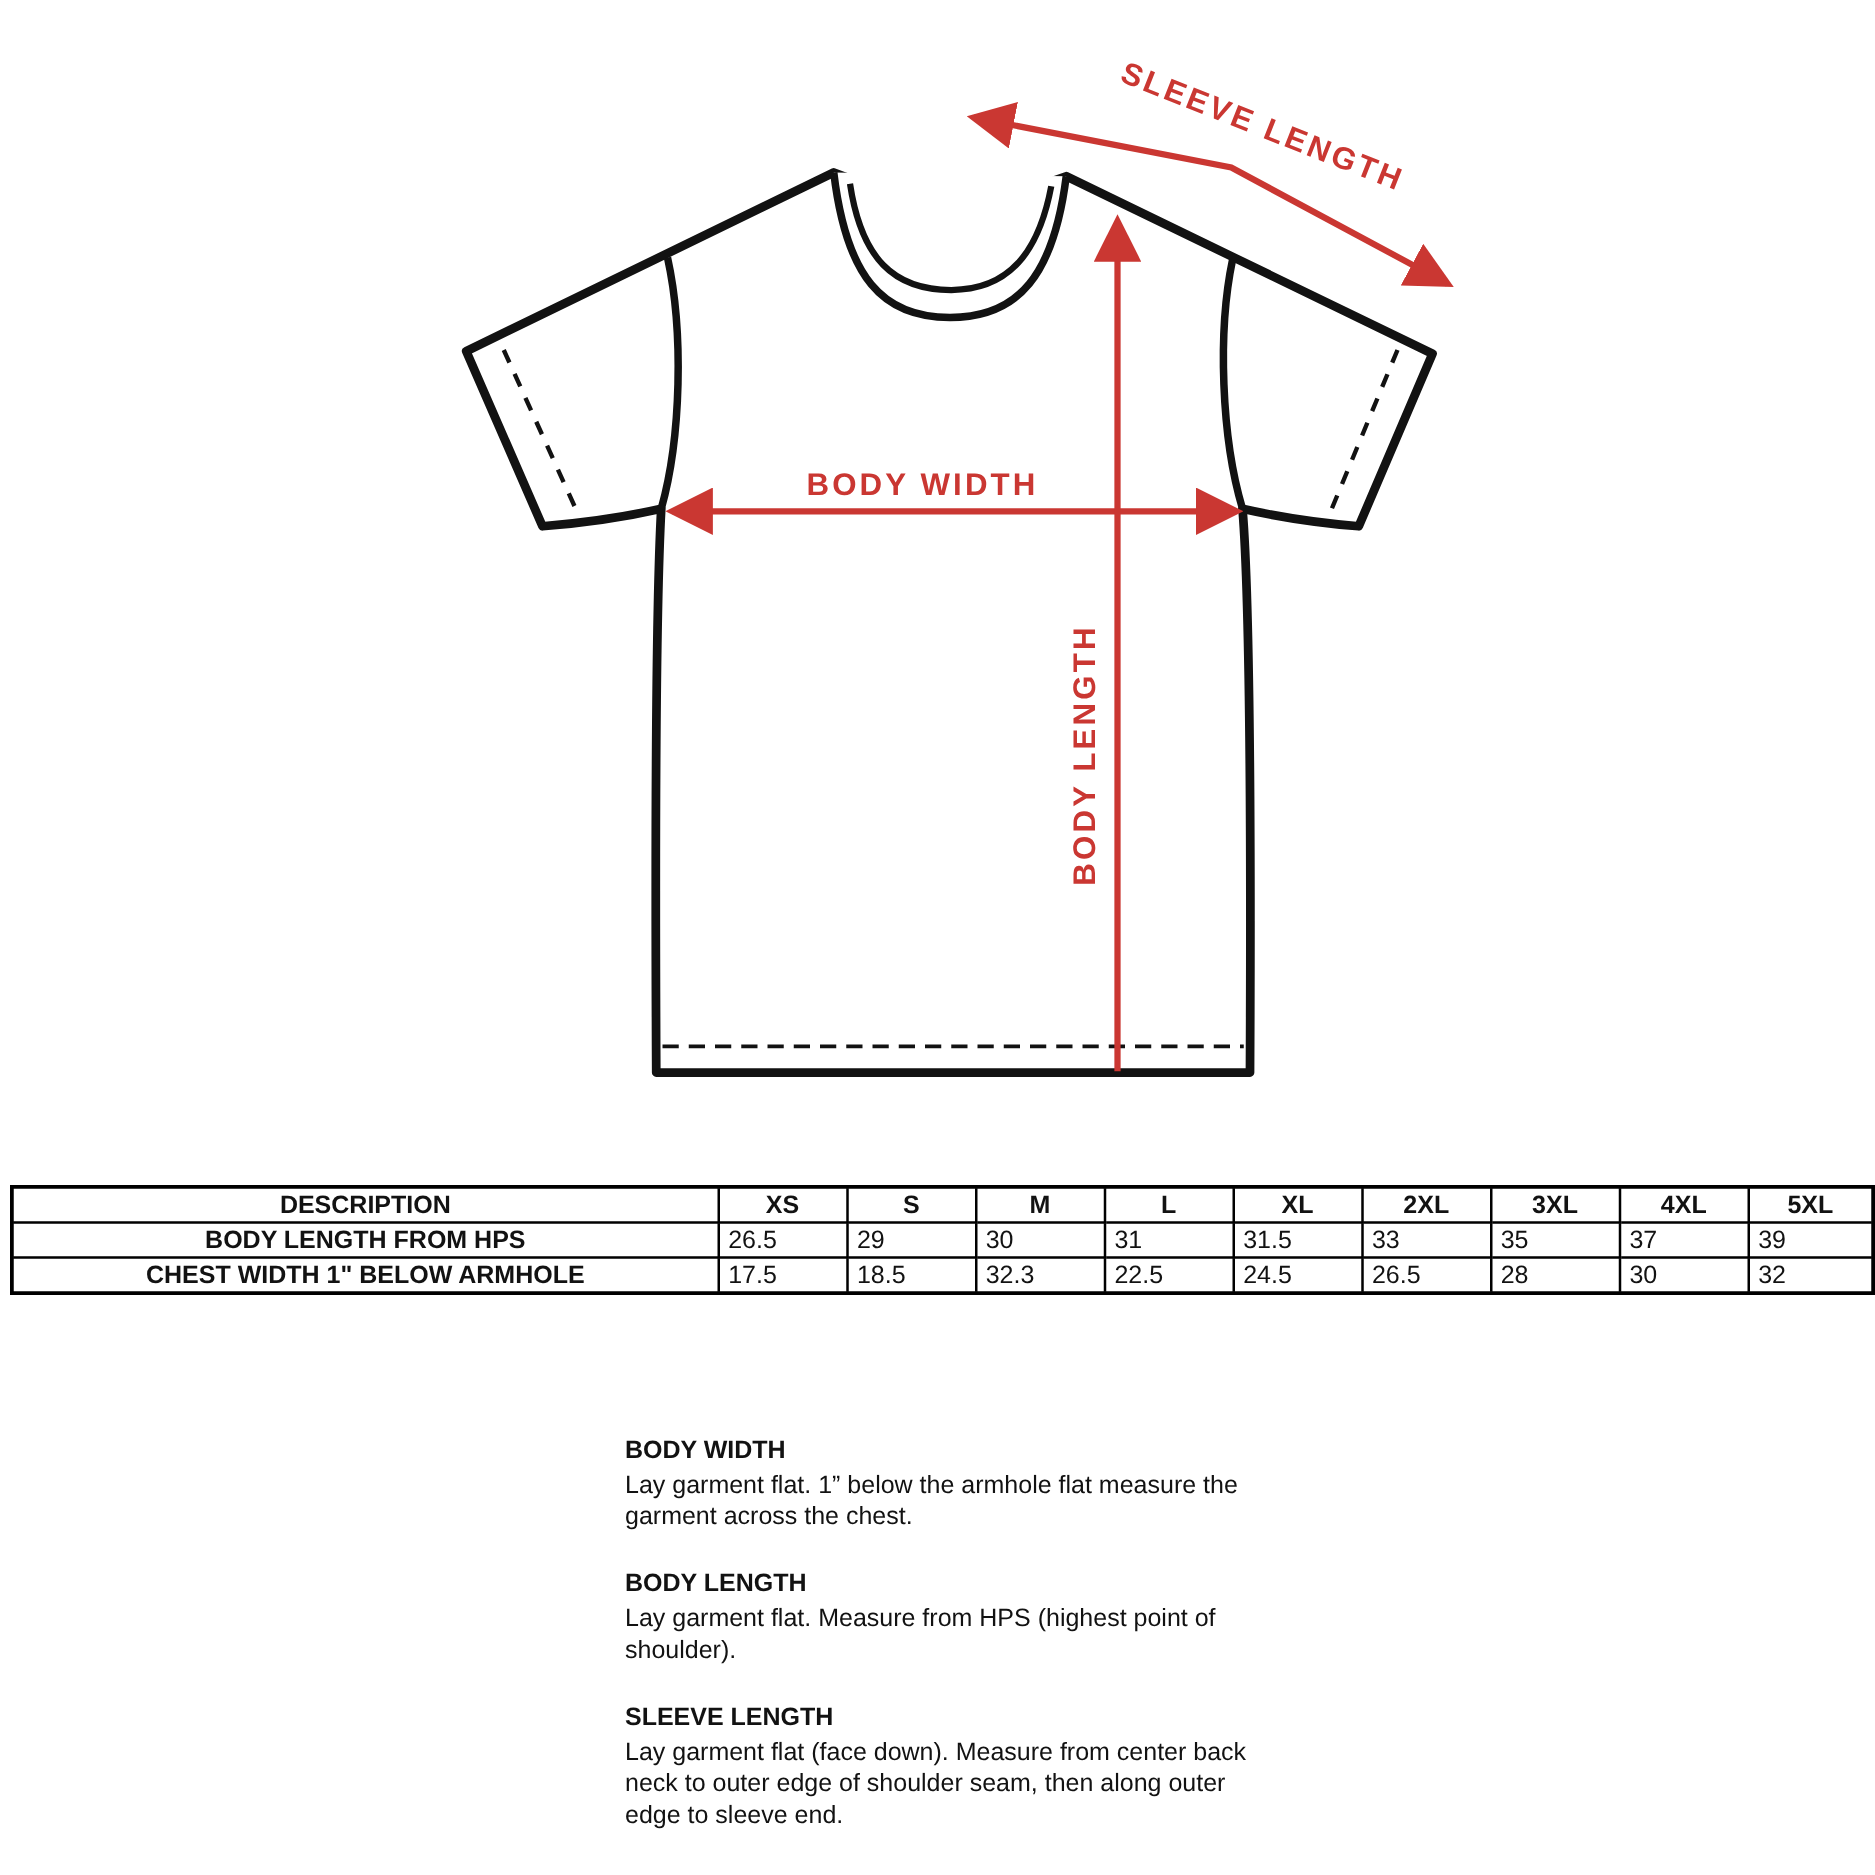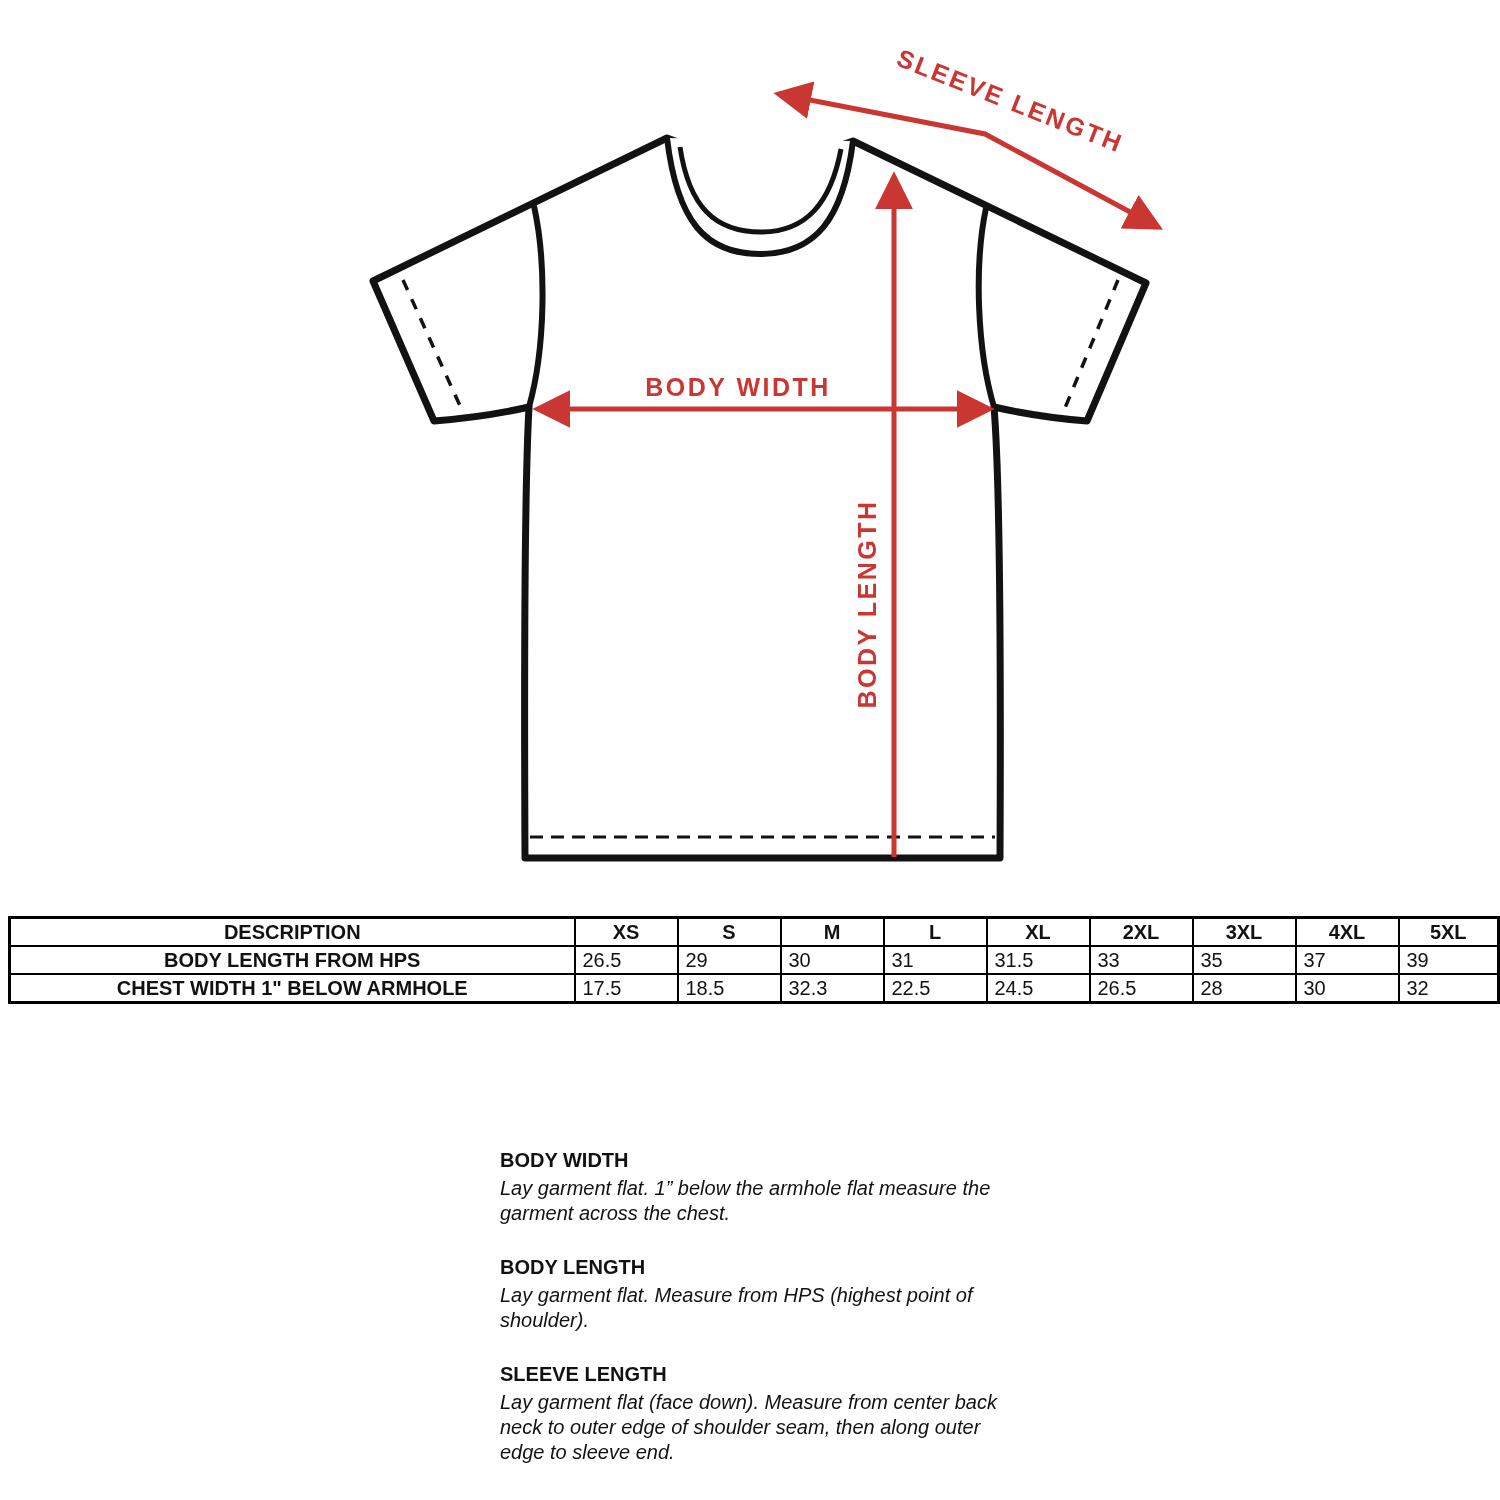--- a/index.html
+++ b/index.html
@@ -9,38 +9,38 @@
   }
   .stage{position:absolute;inset:0;}
   
   .diagram{position:absolute;left:0;top:0;}
   .diagram text{
     font-family:"Liberation Sans",sans-serif;
     font-weight:bold;font-size:25px;letter-spacing:2.5px;
   }
   
   table.size-table{
-    position:absolute;left:8px;top:916px;width:1484px;
+    position:absolute;left:8px;top:948px;width:1484px;
     border-collapse:collapse;table-layout:fixed;
     border:3px solid #000;font-size:20px;
   }
   table.size-table th, table.size-table td{
     border:2px solid #000;height:26px;line-height:26px;
     padding:0 7px;white-space:nowrap;overflow:hidden;
   }
   table.size-table thead th{text-align:center;font-weight:bold;}
   table.size-table tbody th{text-align:center;font-weight:bold;}
   table.size-table tbody td{text-align:left;font-weight:normal;}
   
   .notes{
     position:absolute;left:500px;top:1148px;width:516px;
     font-size:20px;line-height:25px;
   }
   .notes h3{font-size:20px;line-height:25px;margin:0 0 3px 0;font-weight:bold;}
-  .notes p{margin:0 0 29px 0;font-style:italic;}
+  .notes p{margin:0 0 29px 0;}
 </style>
 </head>
 <body>
 
 <div class="stage">
 
   <svg class="diagram" width="1500" height="930" viewBox="0 0 1500 930">
     <defs>
       <marker id="ah" viewBox="0 0 10 10" refX="8.5" refY="5" markerWidth="7.6" markerHeight="7.6" orient="auto-start-reverse">
         <path d="M0 0 L10 5 L0 10 Z" fill="#CA3732"></path>

